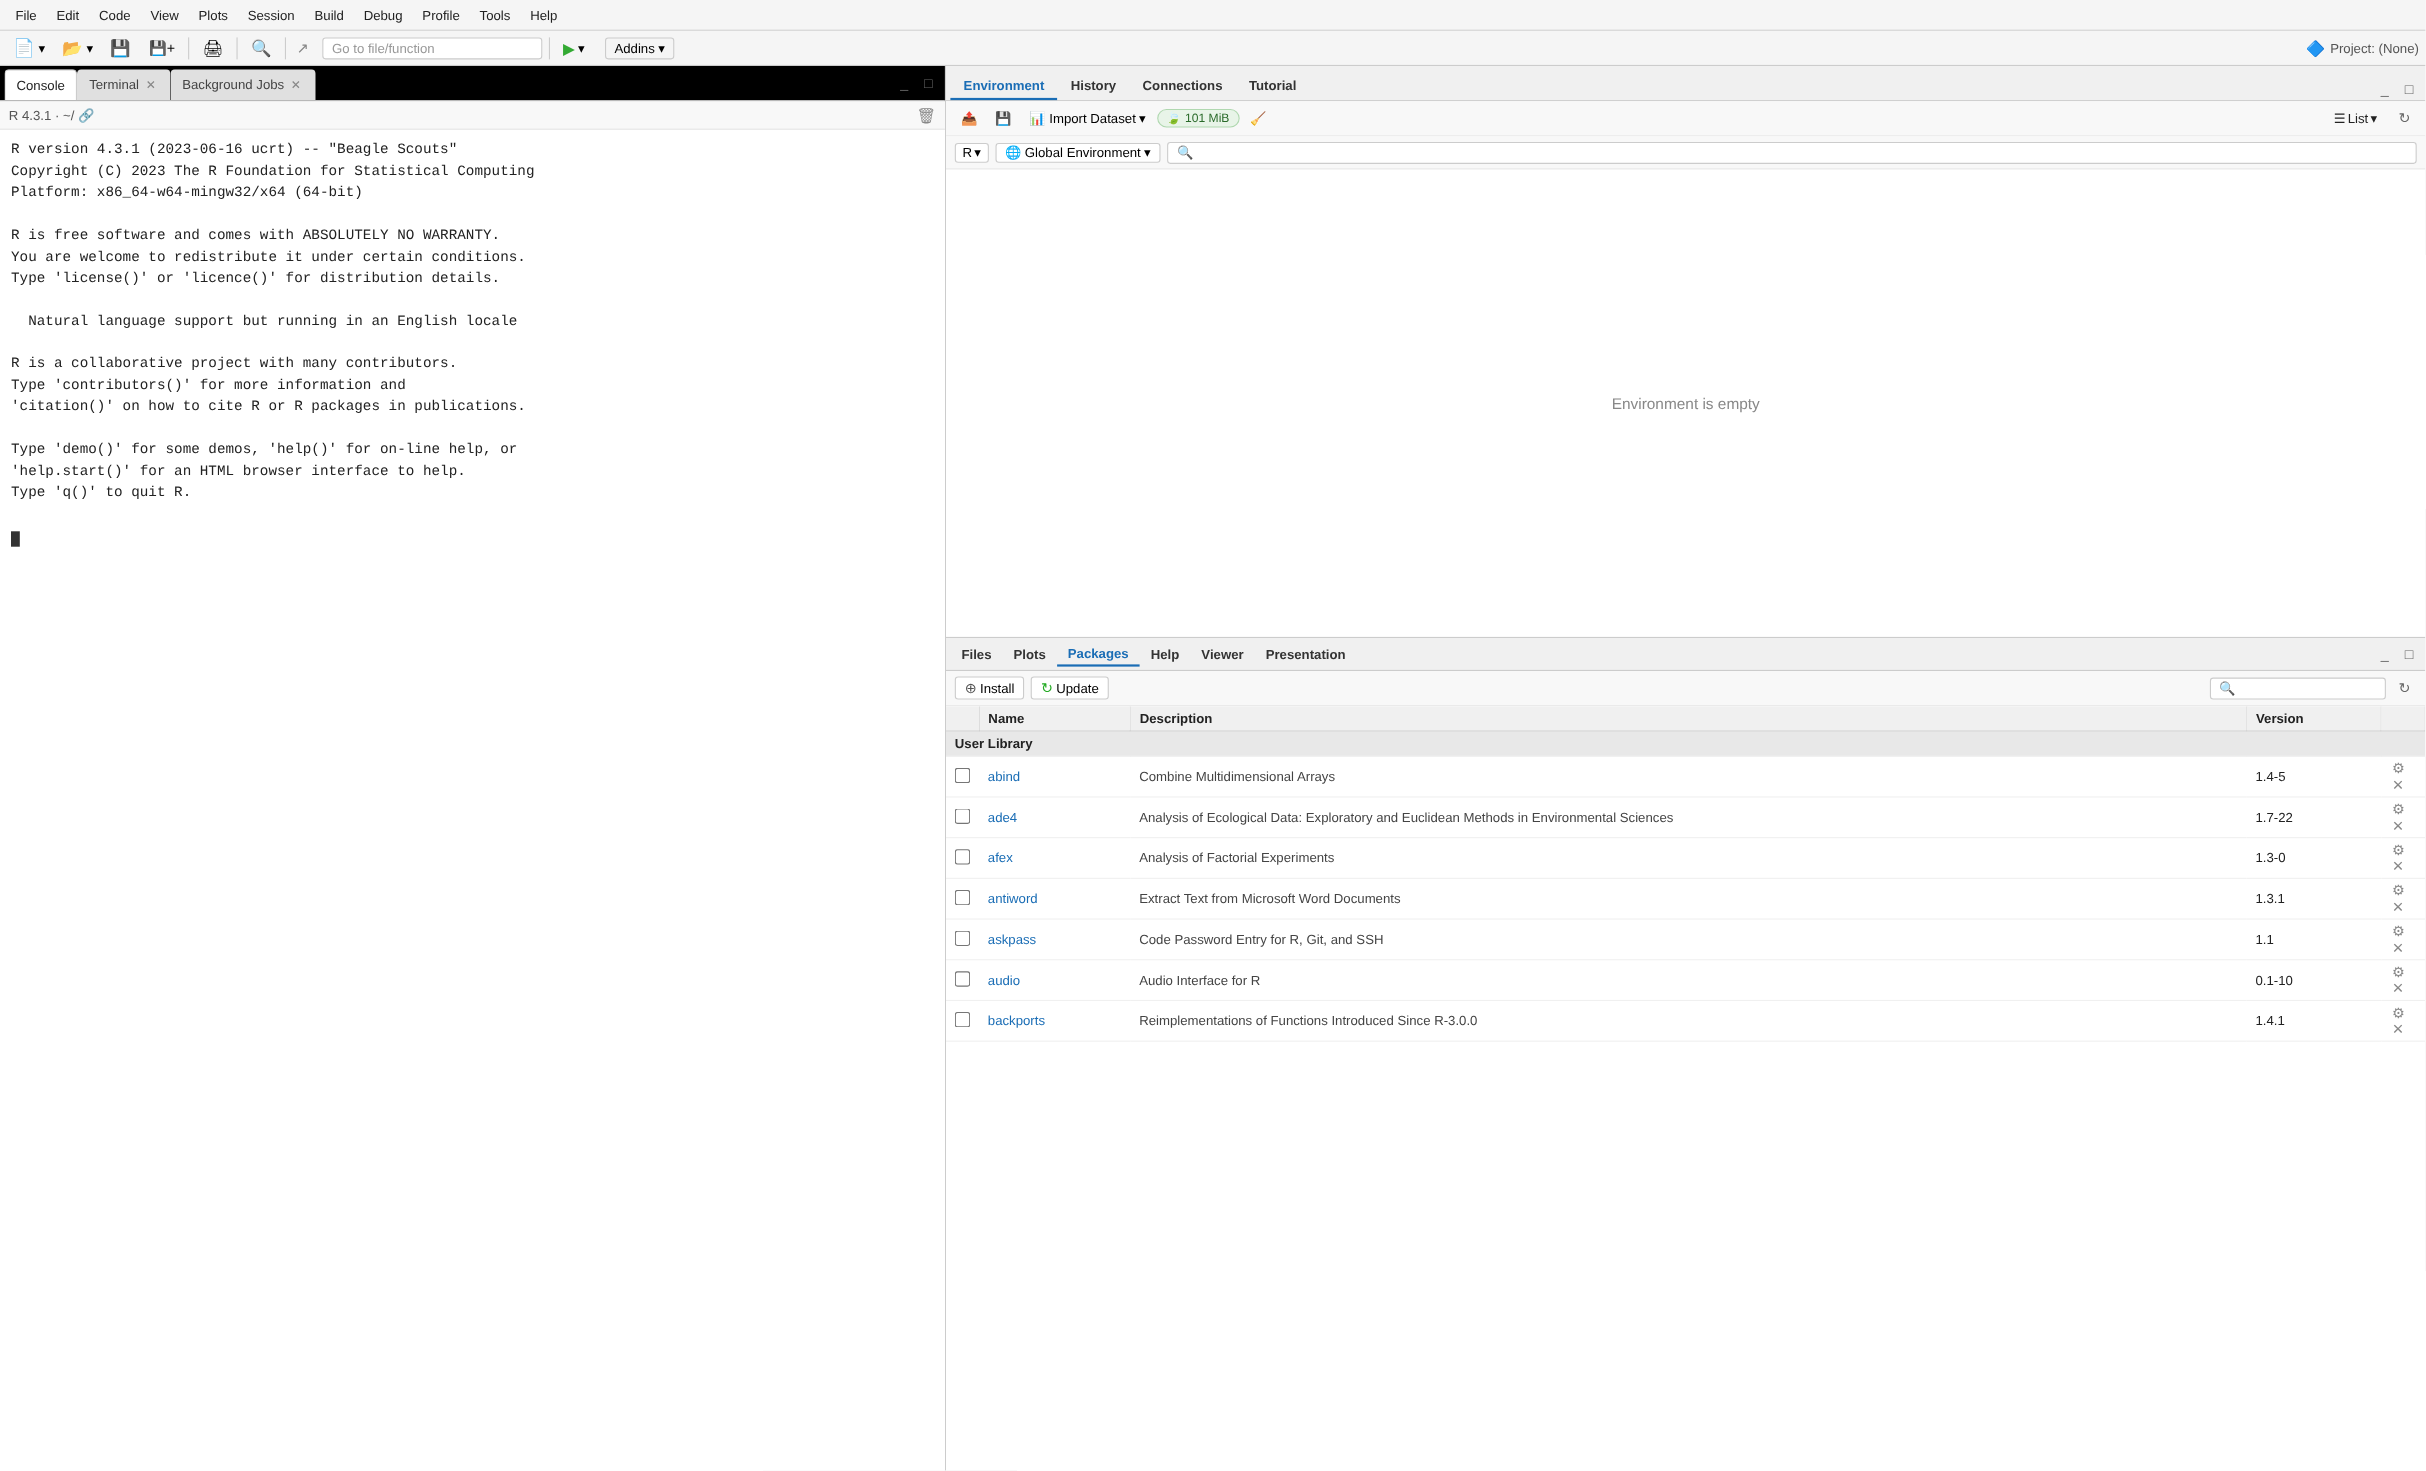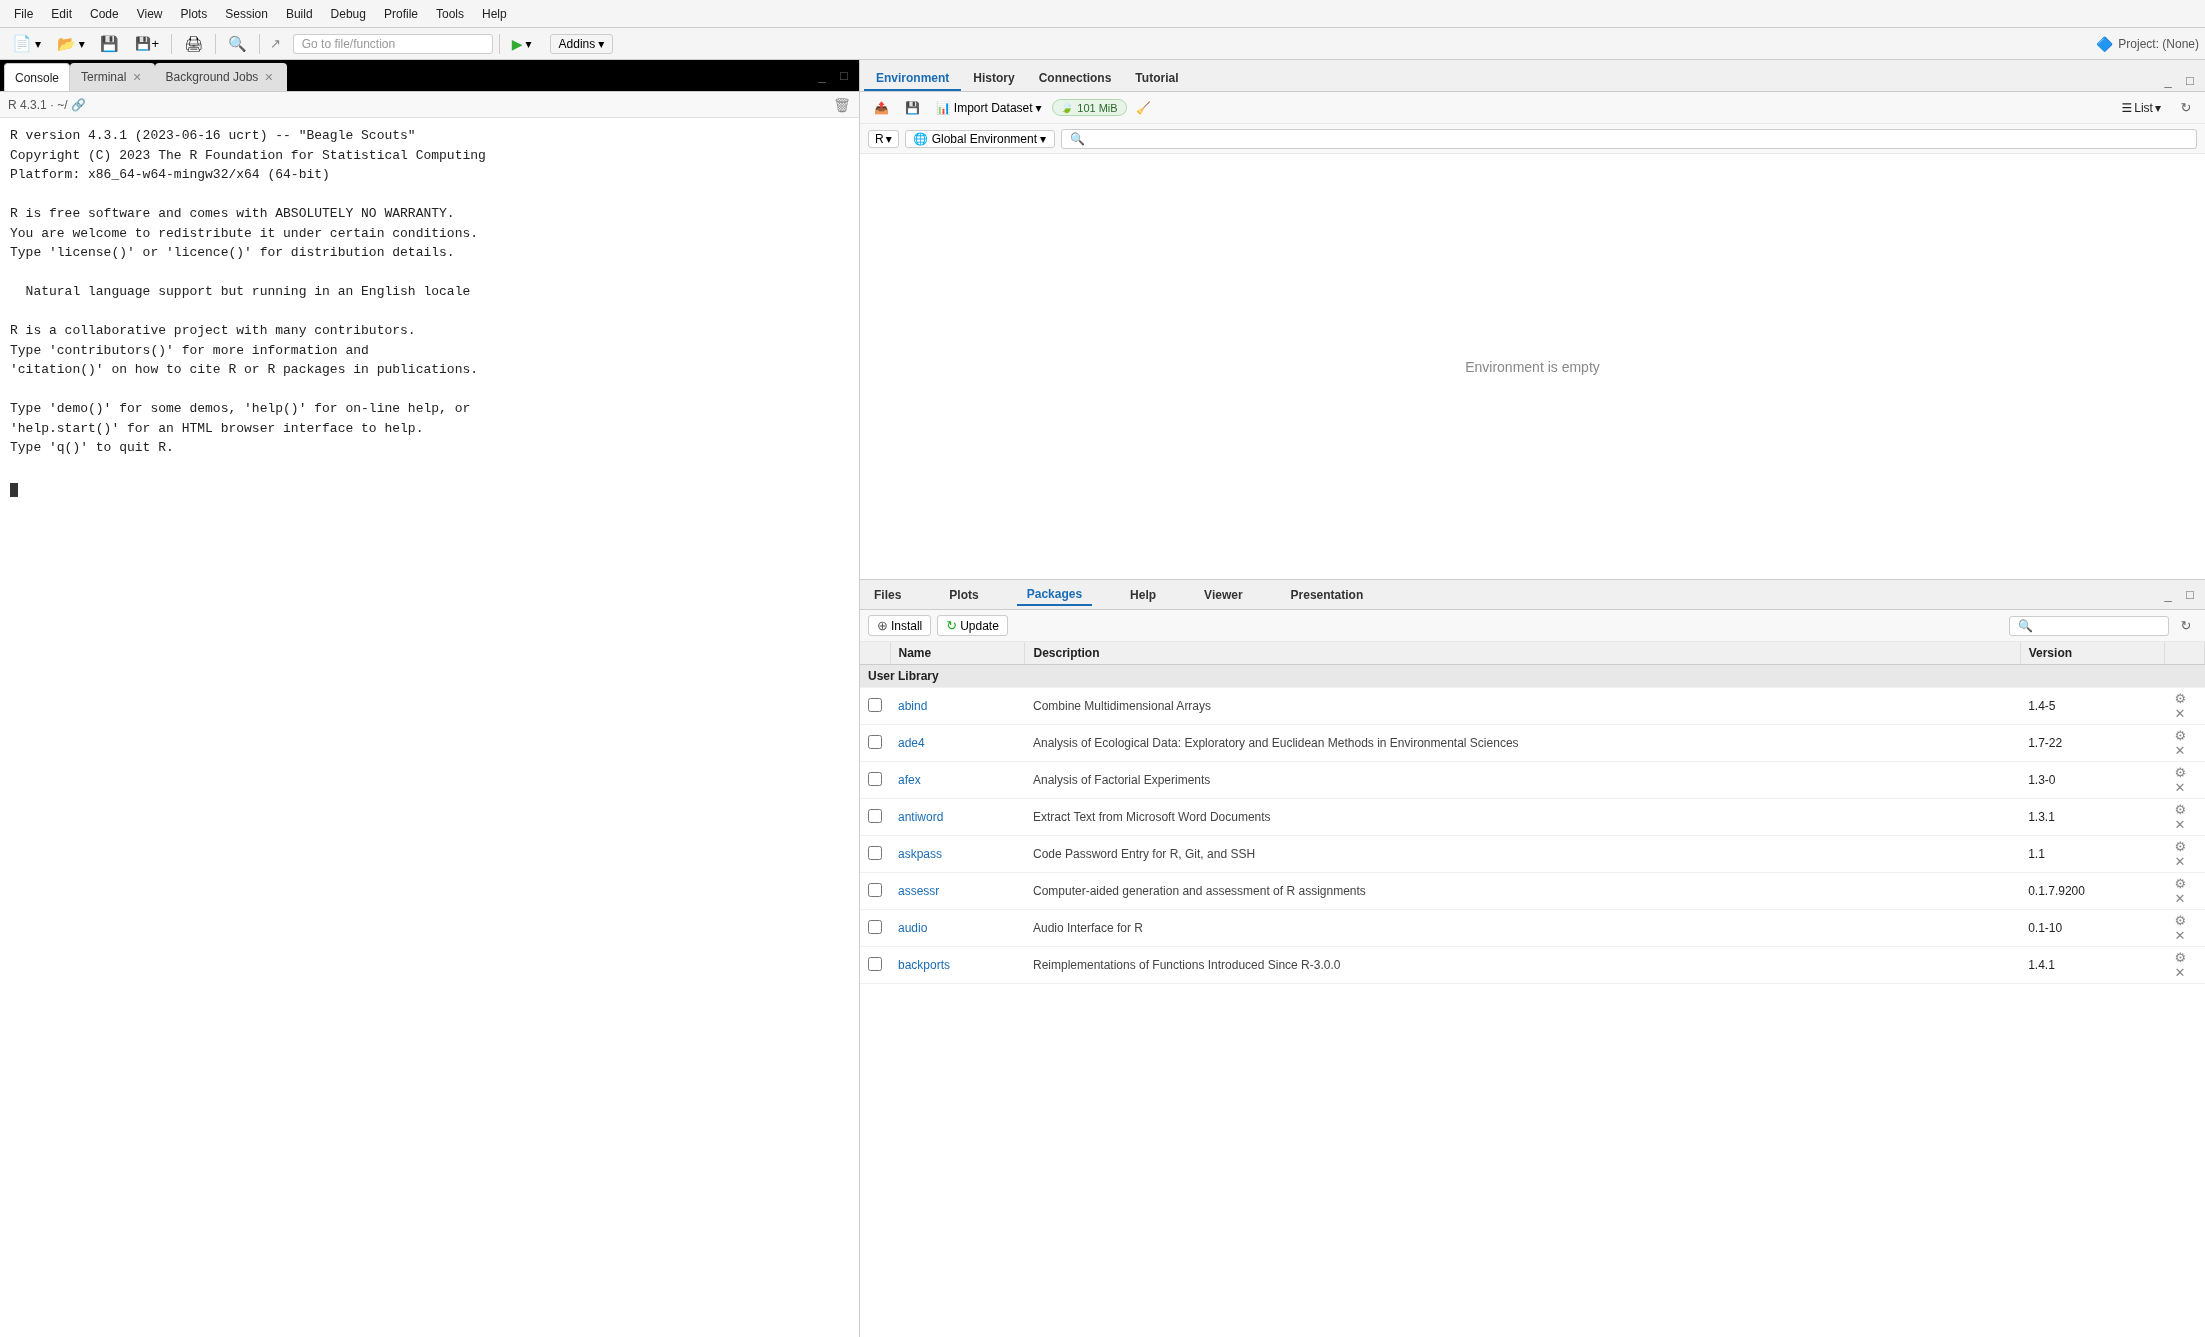--- a/index.html
+++ b/index.html
@@ -336,21 +336,20 @@
       flex-direction: column;
       overflow: hidden;
     }
     #right-bottom-tabs {
       display: flex;
       align-items: center;
       background: #f0f0f0;
       border-bottom: 1px solid #ccc;
       height: 30px;
       padding: 0 4px;
-      gap: 28px;
     }
     .bottom-tab {
       padding: 3px 10px;
       cursor: pointer;
       font-size: 12px;
       font-weight: 600;
       color: #333;
     }
     .bottom-tab.active {
       color: #1a6db5;
@@ -697,30 +696,20 @@
       <td><a class="pkg-name-link">askpass</a></td>
       <td style="color:#444;">Code Password Entry for R, Git, and SSH</td>
       <td>1.1</td>
       <td>
         <button class="pkg-icon-btn" title="Update">⚙</button>
         <button class="pkg-icon-btn" title="Remove">✕</button>
       </td>
     </tr>
               <tr>
       <td><input class="pkg-checkbox" type="checkbox" style=""></td>
-      <td><a class="pkg-name-link">assessr</a></td>
-      <td style="color:#444;">Computer-aided generation and assessment of R assignments</td>
-      <td>0.1.7.9200</td>
-      <td>
-        <button class="pkg-icon-btn" title="Update">⚙</button>
-        <button class="pkg-icon-btn" title="Remove">✕</button>
-      </td>
-    </tr>
-              <tr>
-      <td><input class="pkg-checkbox" type="checkbox" style=""></td>
       <td><a class="pkg-name-link">audio</a></td>
       <td style="color:#444;">Audio Interface for R</td>
       <td>0.1-10</td>
       <td>
         <button class="pkg-icon-btn" title="Update">⚙</button>
         <button class="pkg-icon-btn" title="Remove">✕</button>
       </td>
     </tr>
               <tr>
       <td><input class="pkg-checkbox" type="checkbox" style=""></td>

